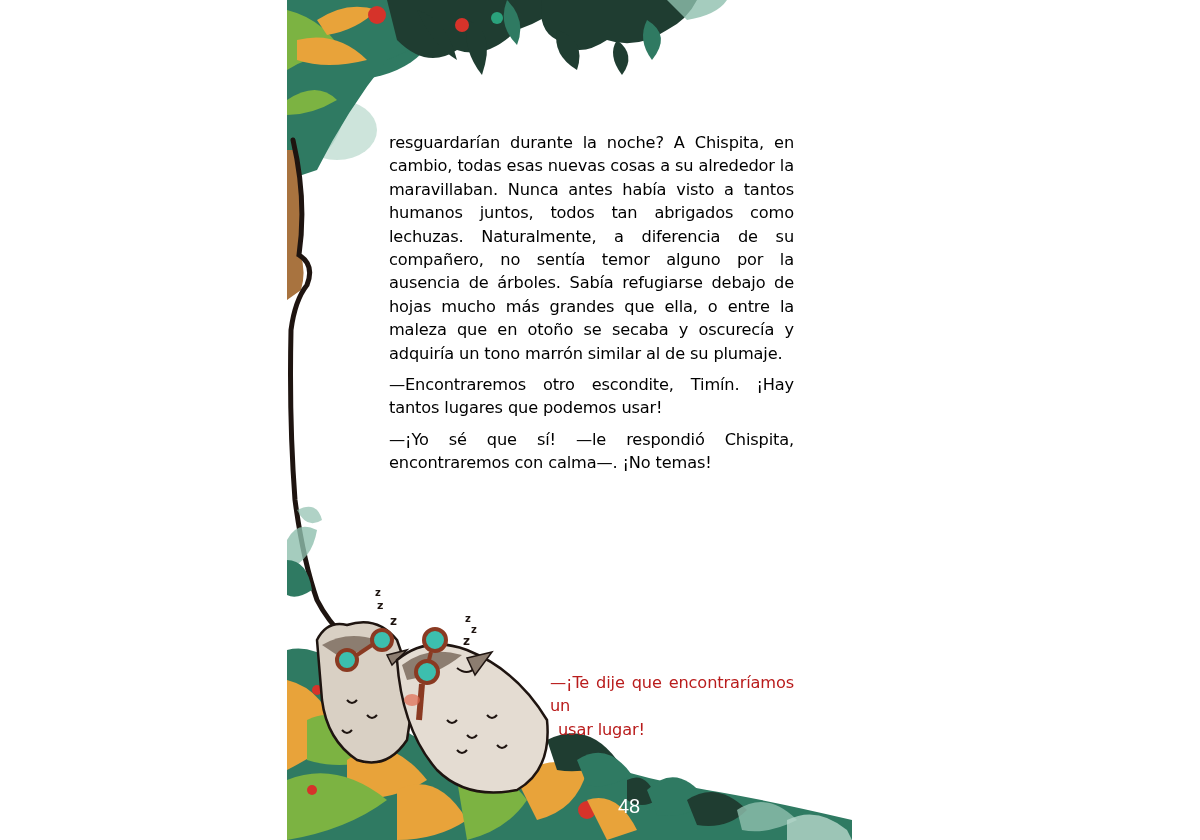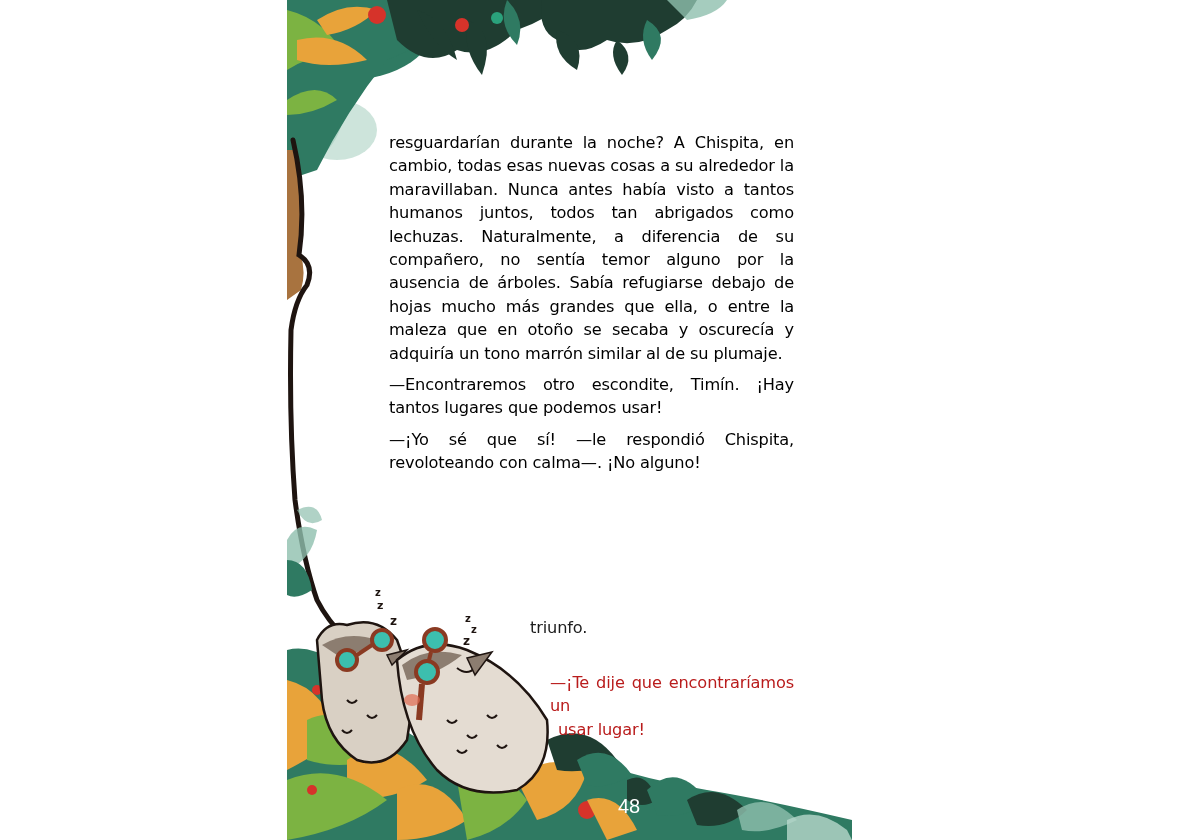--- a/index.html
+++ b/index.html
@@ -119,25 +119,24 @@
       <text x="103" y="625" font-size="12">z</text>
       <text x="178" y="622" font-size="10">z</text>
       <text x="184" y="633" font-size="10">z</text>
       <text x="176" y="645" font-size="12">z</text>
     </g>
   </svg>
 
   <div class="text-block">
     <p>resguardarían durante la noche? A Chispita, en cambio, todas esas nuevas cosas a su alrededor la maravillaban. Nunca antes había visto a tantos humanos juntos, todos tan abrigados como lechuzas. Naturalmente, a diferencia de su compañero, no sentía temor alguno por la ausencia de árboles. Sabía refugiarse debajo de hojas mucho más grandes que ella, o entre la maleza que en otoño se secaba y oscurecía y adquiría un tono marrón similar al de su plumaje.</p>
     <p>—Encontraremos otro escondite, Timín. ¡Hay tantos lugares que podemos usar!</p>
-    <p>—¡Yo sé que sí! —le respondió Chispita, revoloteando con calma—. ¡No alguno!</p>
+    <p>—¡Yo sé que sí! —le respondió Chispita, encontraremos con calma—. ¡No temas!</p>
   </div>
 
   <div class="p-narr2">
-    <div class="l2">triunfo.</div>
   </div>
 
   <div class="p-dlg4">
     <span class="line-j">—¡Te dije que encontraríamos un</span>
     <div class="l2">usar lugar!</div>
   </div>
 
   <div class="page-num">48</div>
 </div>
 

